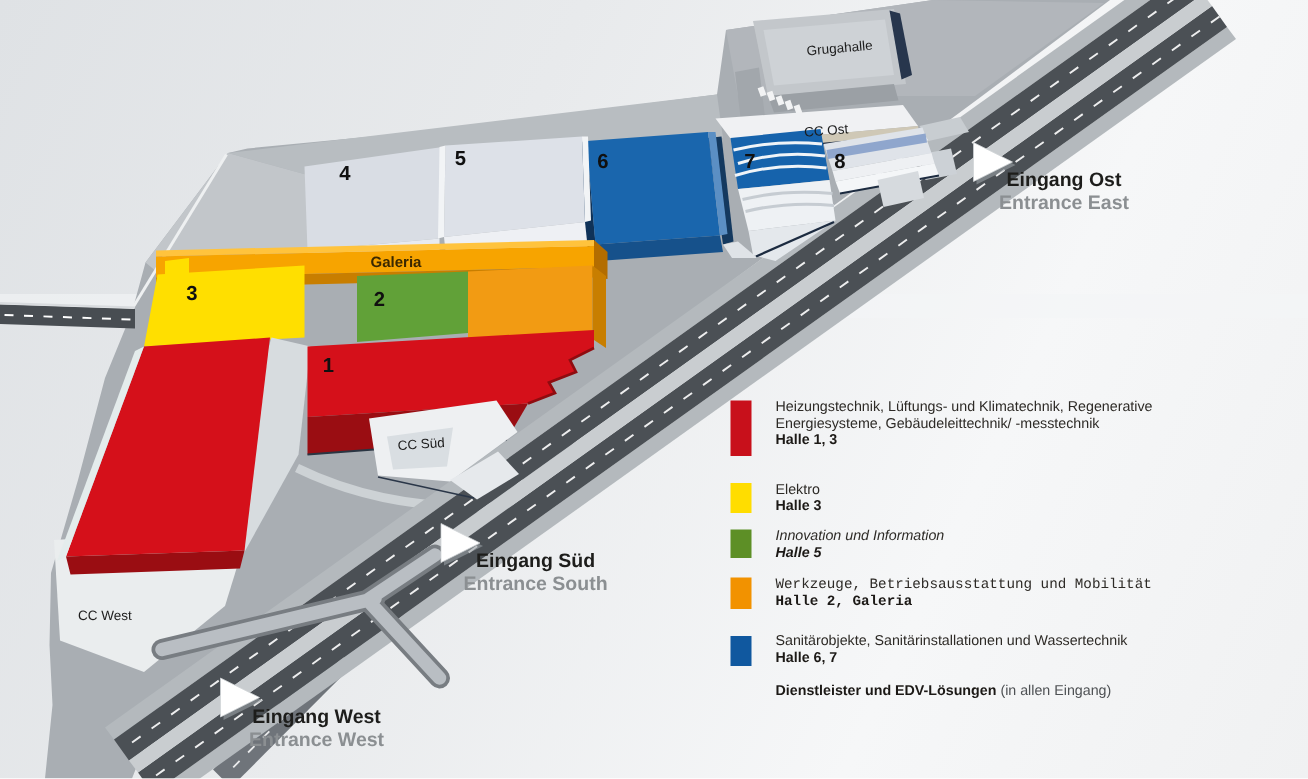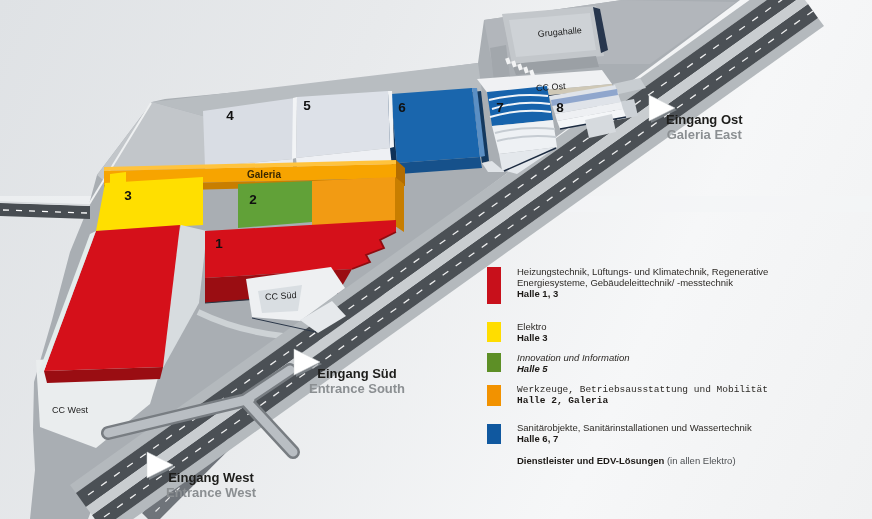--- a/index.html
+++ b/index.html
@@ -194,21 +194,21 @@
 <div class="entrance" style="left:166px;top:470px;">
   <div class="de">Eingang West</div>
   <div class="en">Entrance West</div>
 </div>
 <div class="entrance" style="left:309px;top:366px;">
   <div class="de">Eingang Süd</div>
   <div class="en">Entrance South</div>
 </div>
 <div class="entrance" style="left:666px;top:112px;">
   <div class="de">Eingang Ost</div>
-  <div class="en">Galeria East</div>
+  <div class="en">Entrance East</div>
 </div>
 
 <div class="legend">
   <div class="lrow" style="top:266px;">
     <span class="sw" style="height: 37px; background: rgb(200, 16, 27);"></span>
     <div class="ltxt">
       <div>Heizungstechnik, Lüftungs- und Klimatechnik, Regenerative</div>
       <div>Energiesysteme, Gebäudeleittechnik/ -messtechnik</div>
       <div class="lb">Halle 1, 3</div>
     </div>
@@ -236,18 +236,18 @@
   </div>
   <div class="lrow" style="top:422px;align-items:flex-end;">
     <span class="sw" style="height: 20px; background: rgb(16, 88, 159);"></span>
     <div class="ltxt">
       <div>Sanitärobjekte, Sanitärinstallationen und Wassertechnik</div>
       <div class="lb">Halle 6, 7</div>
     </div>
   </div>
   <div class="lrow" style="top:455px;left:30px;">
     <div class="ltxt" style="margin-left:0;">
-      <span class="lb">Dienstleister und EDV-Lösungen</span><span class="fn"> (in allen Elektro)</span>
+      <span class="lb">Dienstleister und EDV-Lösungen</span><span class="fn"> (in allen Eingang)</span>
     </div>
   </div>
 </div>
 
 </div>
 
 </body></html>

